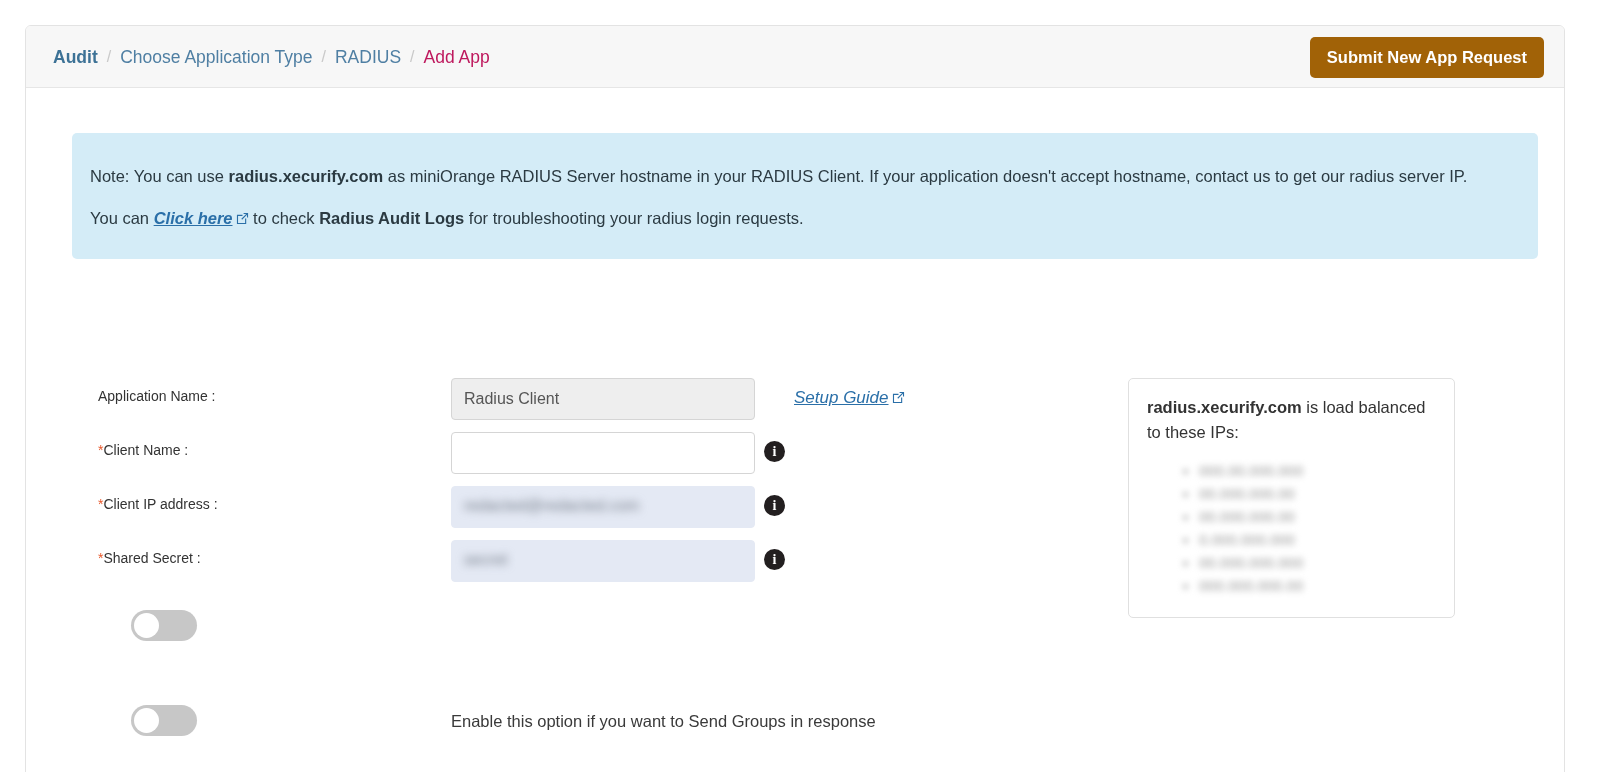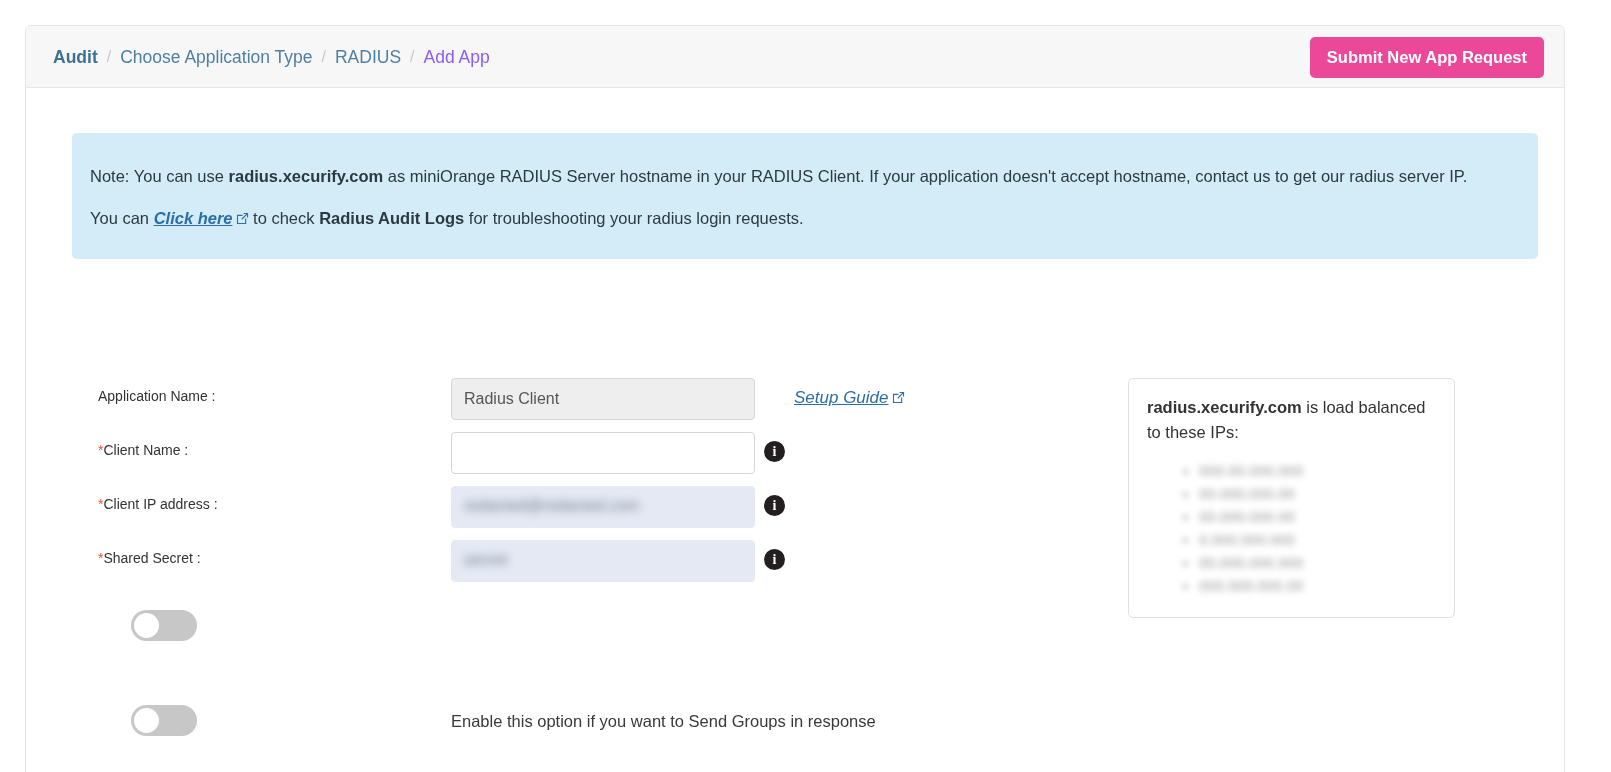--- a/index.html
+++ b/index.html
@@ -42,30 +42,30 @@
     display: flex;
     align-items: center;
     font-size: 17.5px;
   }
   .crumb {
     color: #4f7fa3;
     text-decoration: none;
     white-space: nowrap;
   }
   .crumb.bold { font-weight: bold; color: #3d7296; }
-  .crumb.current { color: #8b5cf6; }
+  .crumb.current { color: #be185d; }
   .crumb-sep {
     color: #c9c9c9;
     margin: 0 9px;
     font-size: 16px;
   }
   .submit-btn {
     position: absolute;
     right: 20px; top: 11px;
-    background: #ec4899;
+    background: #a16207;
     color: #ffffff;
     border: none;
     border-radius: 5px;
     font-size: 16.5px;
     font-weight: bold;
     font-family: "Liberation Sans", sans-serif;
     padding: 0 17px;
     height: 41px;
     line-height: 41px;
     cursor: pointer;

